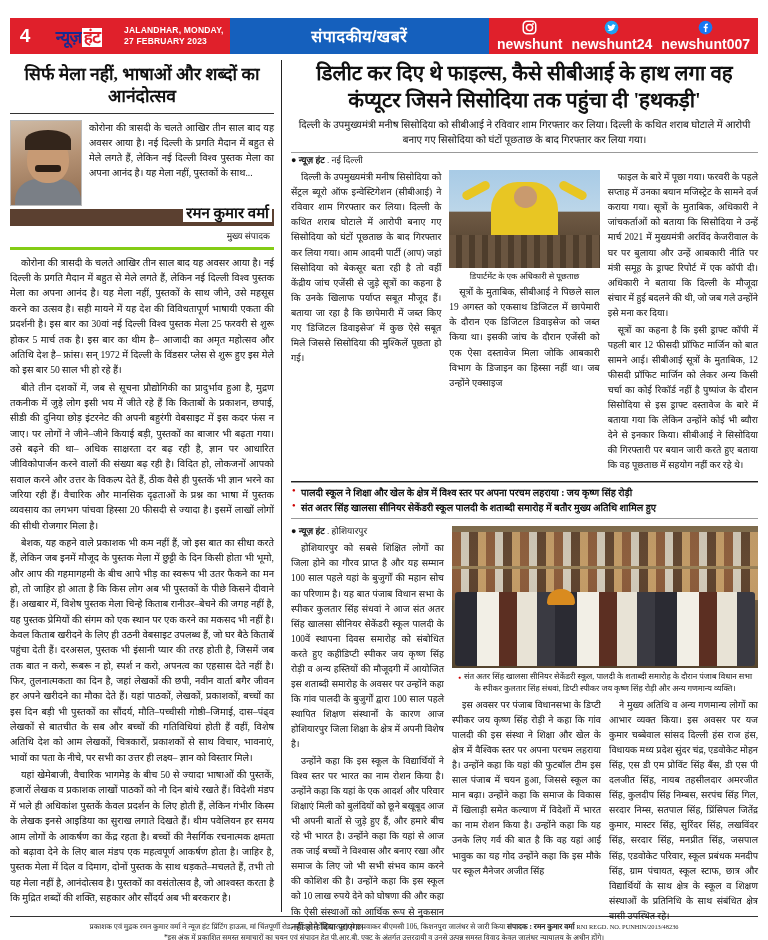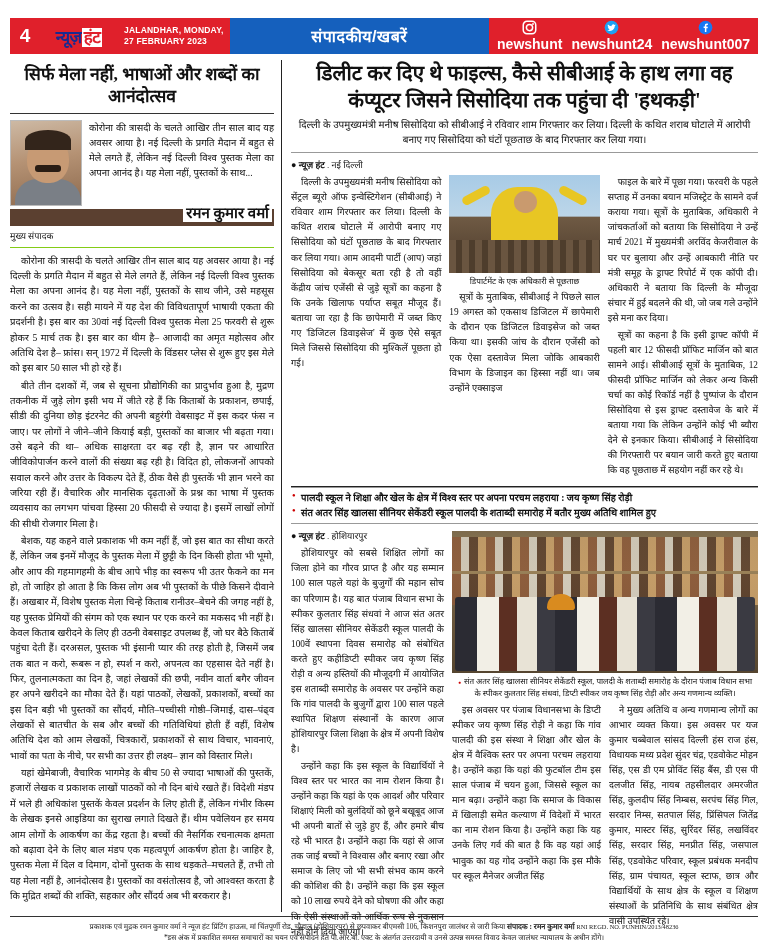--- a/index.html
+++ b/index.html
@@ -184,24 +184,24 @@
     position: absolute;
     right: 2px;
     top: -7px;
     font-size: 15px;
     font-weight: bold;
     color: #111;
     background: #fff;
     padding: 0 3px;
   }
   .op-role {
-    text-align: left;
+    text-align: right;
     font-size: 9px;
     padding: 3px 4px 5px 0;
-    border-bottom: 1px solid #84cc16;
+    border-bottom: 3px solid #84cc16;
     margin-bottom: 5px;
   }
   .op-body p {
     font-size: 9.6px;
     line-height: 1.6;
     text-align: justify;
     text-indent: 11px;
     margin-bottom: 2px;
   }
 
@@ -213,21 +213,20 @@
     line-height: 1.3;
     text-align: center;
     margin-bottom: 4px;
   }
   .art-standfirst {
     font-size: 10px;
     line-height: 1.5;
     text-align: center;
     padding-bottom: 5px;
     border-bottom: 1px solid #999;
-    margin-bottom: 5px;
   }
   .art2-head {
     font-size: 19px;
     font-weight: bold;
     line-height: 1.3;
     text-align: center;
     margin: 5px 0 4px 0;
   }
   .bullets {
     border-top: 1px solid #999;

